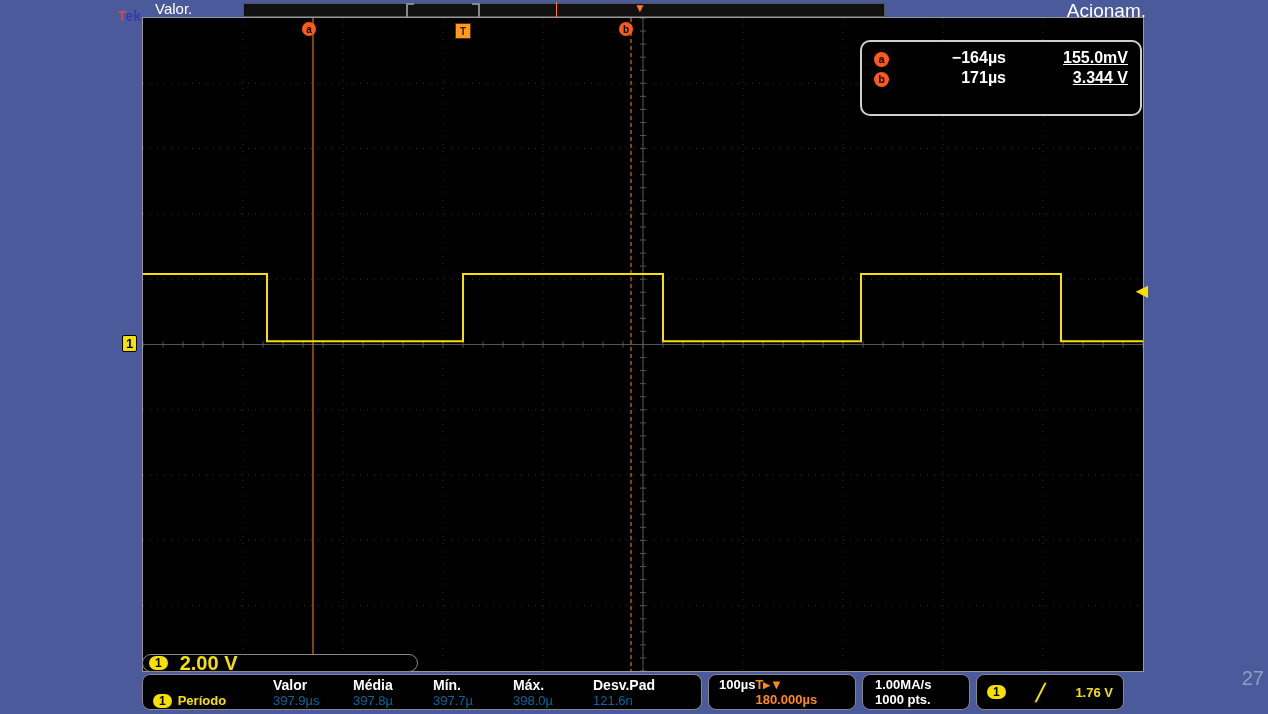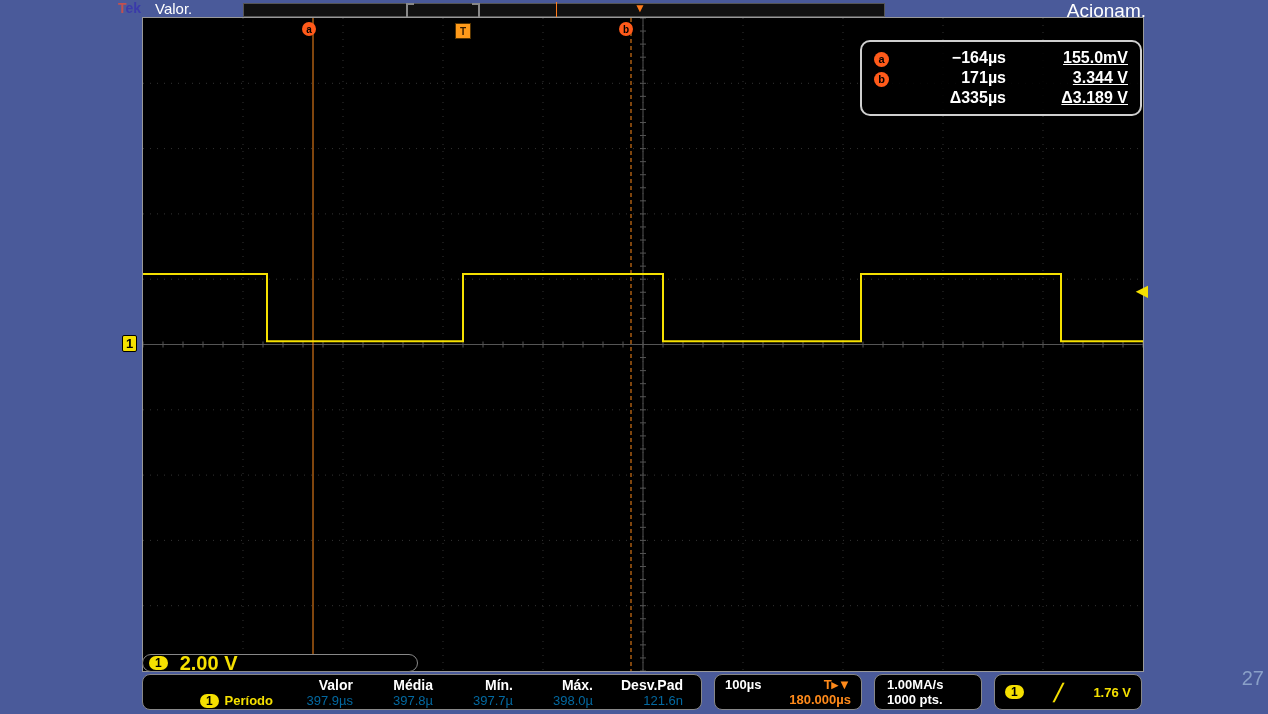--- a/index.html
+++ b/index.html
@@ -1,17 +1,17 @@
 <!DOCTYPE html>
 <html><head>
 <meta charset="utf-8">
 <style>
   html,body{margin:0;padding:0;width:1268px;height:714px;background:#4a5a9a;font-family:Arial,Helvetica,sans-serif;overflow:hidden;}
   .screen{position:relative;width:1268px;height:714px;}
-  .brand{position:absolute;top:0;left:118px;font-weight:bold;font-size:14px;color:#3a3aaa;}
+  .brand{position:absolute;top:8px;left:118px;font-weight:bold;font-size:14px;color:#3a3aaa;}
   .brand span.t{color:#c05050;}
   .exec{position:absolute;top:0;left:155px;color:#fff;font-size:15px;}
   .acion{position:absolute;top:0;right:122px;color:#fff;font-size:19px;}
   .overview{position:absolute;top:3px;left:243px;width:640px;height:12px;border:1px solid #555;background:#111;}
   .overview .bracket-l,.overview .bracket-r{position:absolute;top:-1px;height:14px;width:6px;border:2px solid #888;}
   .overview .bracket-l{left:162px;border-right:none;}
   .overview .bracket-r{left:228px;border-left:none;}
   .overview .ov-cursor-a,.overview .ov-cursor-b{position:absolute;top:-2px;width:1px;height:16px;background:#ff7a1a;}
   .overview .ov-cursor-a{left:312px;}
   .overview .ov-trig{position:absolute;top:-3px;left:390px;color:#ff7a1a;font-size:12px;font-weight:bold;}
@@ -30,21 +30,21 @@
 
   .cursor-a-flag,.cursor-b-flag{position:absolute;top:22px;width:14px;height:14px;border-radius:50%;background:#ff5a1a;color:#000;font-size:10px;font-weight:bold;display:flex;align-items:center;justify-content:center;}
   .cursor-a-flag{left:302px;}
   .cursor-b-flag{left:619px;}
   .trig-flag{position:absolute;top:23px;left:455px;width:14px;height:14px;background:#ff9a1a;border:1px solid #553300;display:flex;align-items:center;justify-content:center;color:#331a00;font-size:10px;font-weight:bold;}
 
   .ch1-vdiv{position:absolute;left:142px;bottom:42px;width:276px;height:18px;background:#000;border:1px solid #888;border-radius:10px;display:flex;align-items:center;padding-left:6px;box-sizing:border-box;}
   .ch1-vdiv .ybadge{background:#f5e000;color:#000;font-weight:bold;font-size:12px;border-radius:8px;padding:0 6px;margin-right:12px;}
   .ch1-vdiv .val{color:#f5e000;font-size:20px;font-weight:bold;}
 
-  .bottom{position:absolute;left:142px;bottom:4px;right:100px;height:36px;display:flex;gap:12px;text-align:right;}
+  .bottom{position:absolute;left:142px;bottom:4px;right:100px;height:36px;display:flex;gap:6px;}
   .panel{background:#000;border:1px solid #888;border-radius:8px;color:#fff;font-size:13px;display:flex;align-items:center;padding:2px 10px;box-sizing:border-box;}
   .meas{flex:0 0 560px;display:grid;grid-template-columns:120px 80px 80px 80px 80px 90px;align-items:center;}
   .meas .hd{color:#fff;font-weight:bold;font-size:14px;}
   .meas .ybadge{background:#f5e000;color:#000;font-weight:bold;font-size:12px;border-radius:8px;padding:0 6px;margin-right:6px;display:inline-block;}
   .meas .nm{color:#f5e000;font-weight:bold;}
   .meas .vv{color:#0369a1;font-weight:normal;}
   .tb{flex:0 0 148px;align-items:flex-start;justify-content:center;line-height:15px;}
   .tb .l1{color:#fff;font-weight:bold;}
   .tb .l2{color:#ff8a1a;font-weight:bold;font-size:13px;}
   .sr{flex:0 0 108px;flex-direction:column;align-items:flex-start;justify-content:center;line-height:15px;font-weight:bold;padding-left:12px;}
@@ -203,25 +203,20 @@
     <div class="row">
       <span class="lbl"><span class="badge">a</span></span>
       <span class="t">−164µs</span>
       <span class="v">155.0mV</span>
     </div>
     <div class="row">
       <span class="lbl"><span class="badge">b</span></span>
       <span class="t">171µs</span>
       <span class="v">3.344 V</span>
     </div>
-    <div class="row">
-      <span class="lbl"></span>
-      <span class="t">Δ335µs</span>
-      <span class="v">Δ3.189 V</span>
-    </div>
   </div>
 
   <div class="cursor-a-flag">a</div>
   <div class="cursor-b-flag">b</div>
   <div class="trig-flag">T</div>
   <div class="ch-badge">1</div>
   <div class="trig-arrow">◀</div>
 
   <div class="ch1-vdiv">
     <span class="ybadge">1</span>

